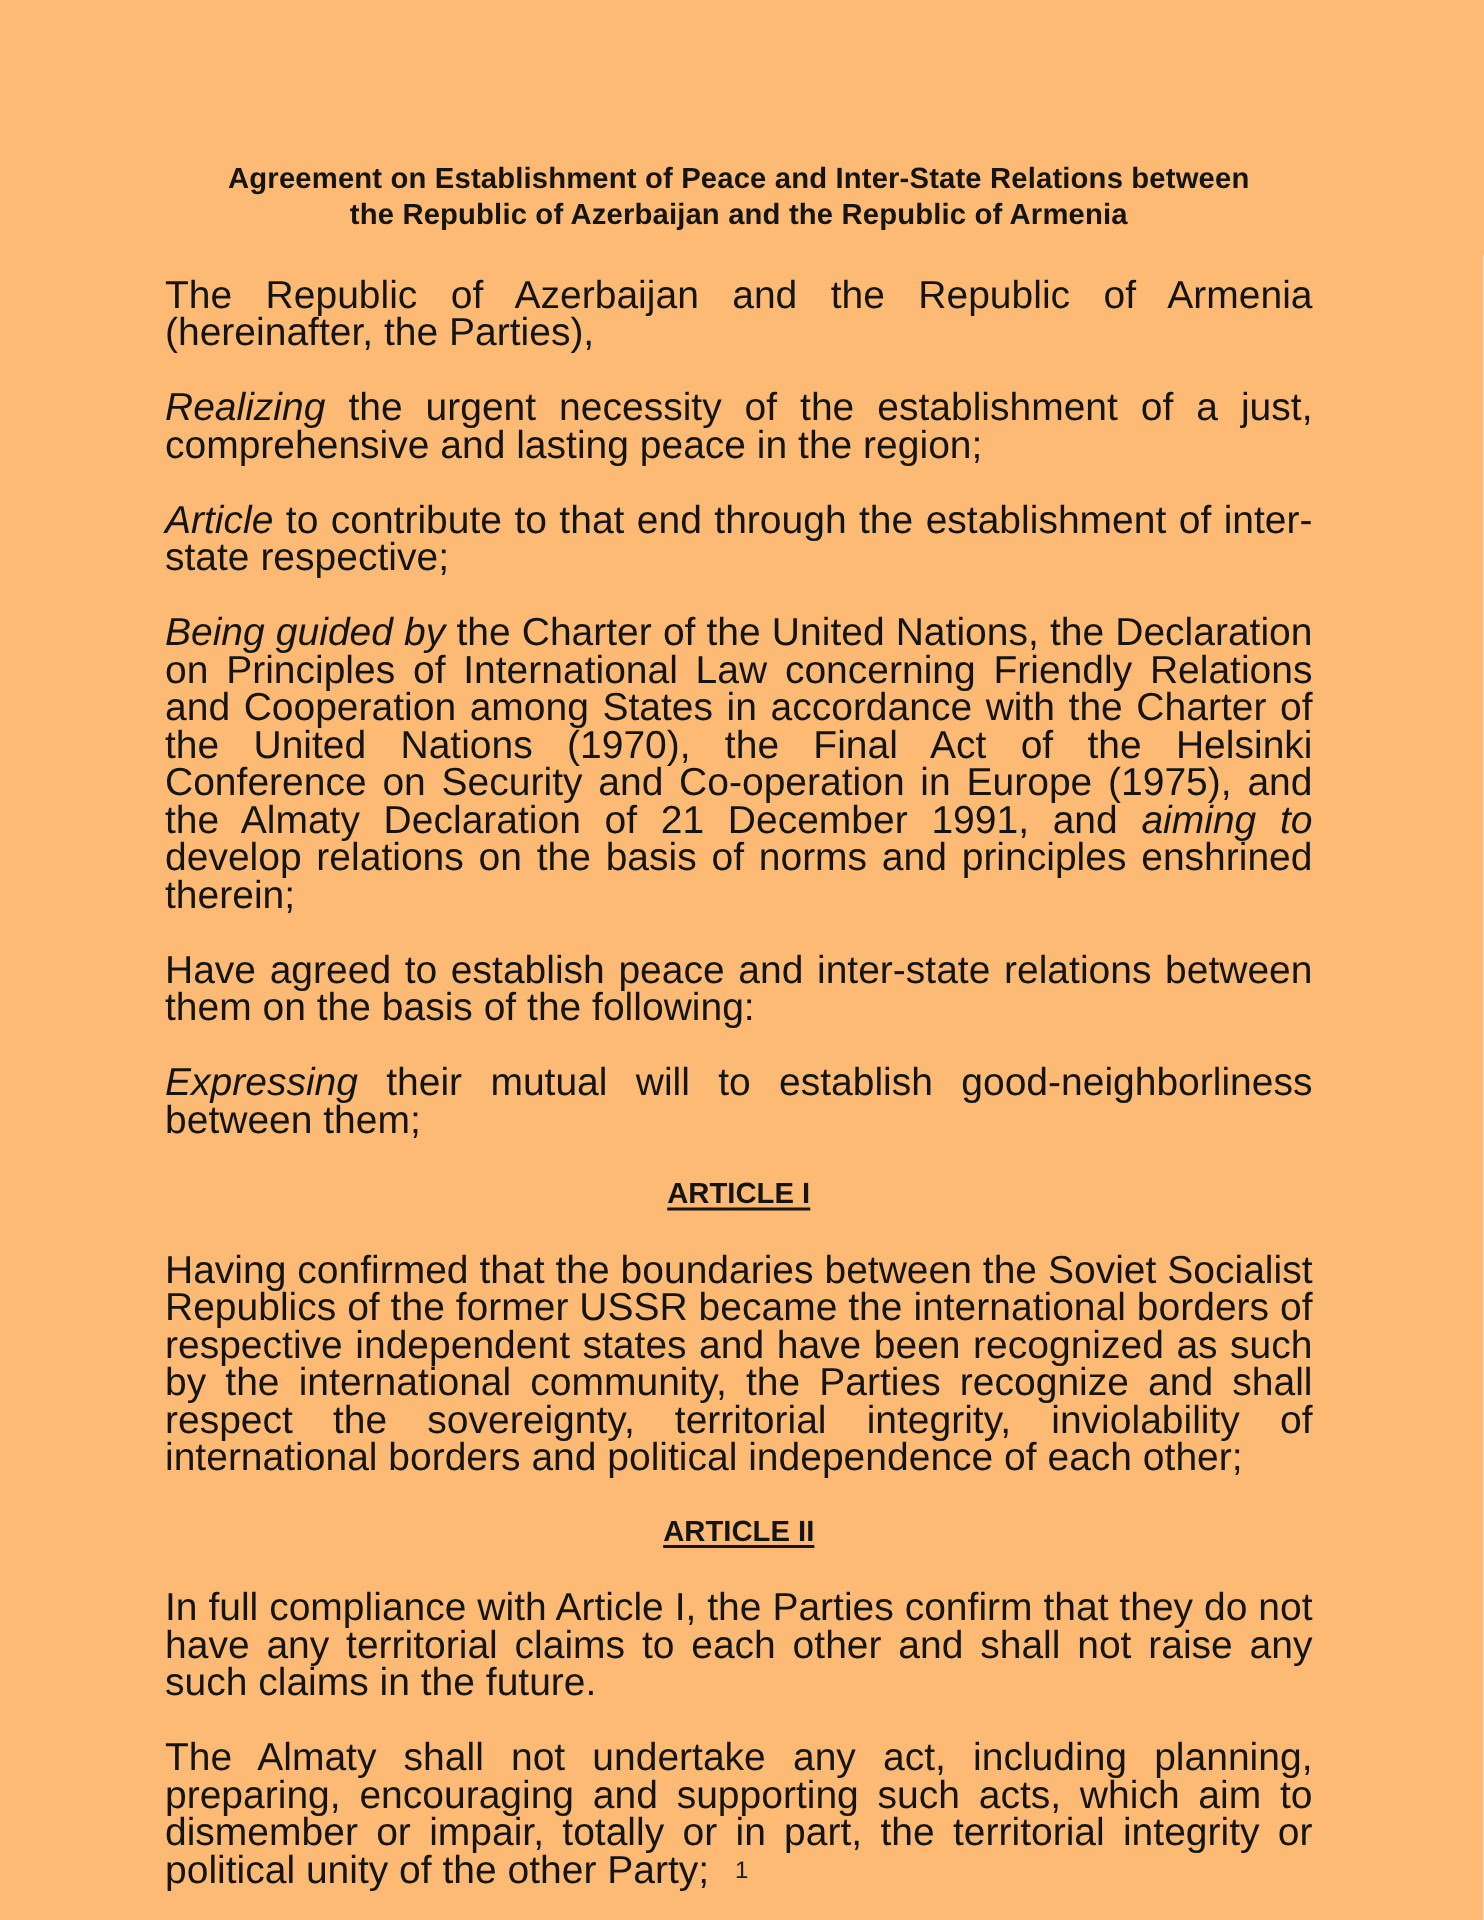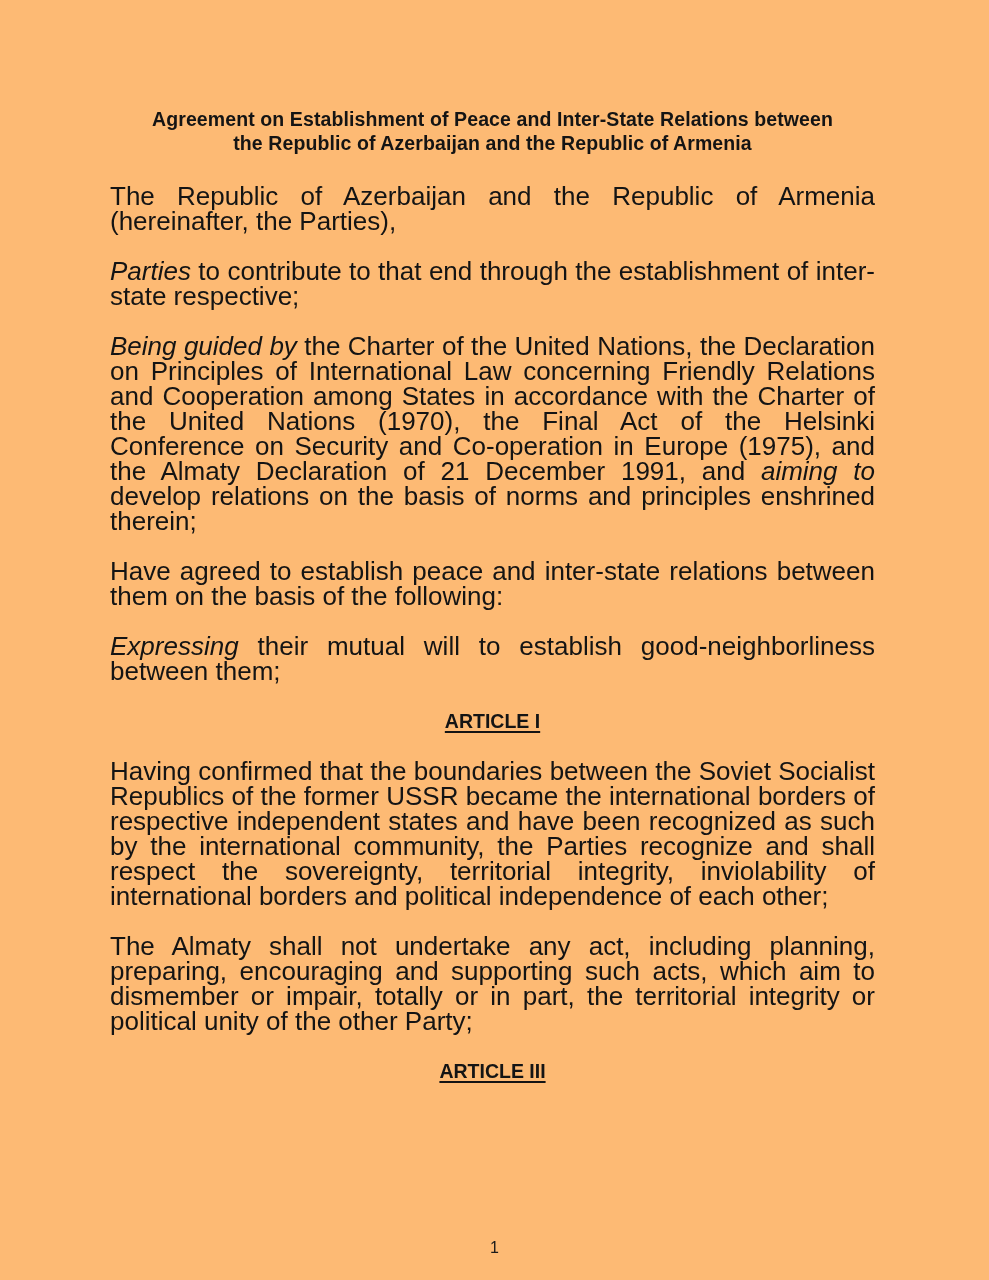--- a/index.html
+++ b/index.html
@@ -63,24 +63,27 @@
   }
 </style>
 </head>
 <body>
 
 <div class="page">
   <div class="content">
     <div class="doc-title">Agreement on Establishment of Peace and Inter-State Relations between<br>the Republic of Azerbaijan and the Republic of Armenia</div>
     <div>
         <p class="doc-paragraph"><span>The Republic of Azerbaijan and the Republic of Armenia (hereinafter, the Parties),</span></p>
-        <p class="doc-paragraph"><span class="italic">Parties</span><span> to contribute to that end through the establishment of inter-state respective;</span></p>
+        <p class="doc-paragraph"><span class="italic">Realizing</span><span> the urgent necessity of the establishment of a just, comprehensive and lasting peace in the region;</span></p>
+        <p class="doc-paragraph"><span class="italic">Article</span><span> to contribute to that end through the establishment of inter-state respective;</span></p>
         <p class="doc-paragraph"><span class="italic">Being guided by</span><span> the Charter of the United Nations, the Declaration on Principles of International Law concerning Friendly Relations and Cooperation among States in accordance with the Charter of the United Nations (1970), the Final Act of the Helsinki Conference on Security and Co-operation in Europe (1975), and the Almaty Declaration of 21 December 1991, and </span><span class="italic">aiming to</span><span> develop relations on the basis of norms and principles enshrined therein;</span></p>
         <p class="doc-paragraph"><span>Have agreed to establish peace and inter-state relations between them on the basis of the following:</span></p>
         <p class="doc-paragraph"><span class="italic">Expressing</span><span> their mutual will to establish good-neighborliness between them;</span></p>
         <div class="article-heading"><span class="article-heading-text">ARTICLE I</span></div>
         <p class="doc-paragraph"><span>Having confirmed that the boundaries between the Soviet Socialist Republics of the former USSR became the international borders of respective independent states and have been recognized as such by the international community, the Parties recognize and shall respect the sovereignty, territorial integrity, inviolability of international borders and political independence of each other;</span></p>
+        <div class="article-heading"><span class="article-heading-text">ARTICLE II</span></div>
+        <p class="doc-paragraph"><span>In full compliance with Article I, the Parties confirm that they do not have any territorial claims to each other and shall not raise any such claims in the future.</span></p>
         <p class="doc-paragraph"><span>The Almaty shall not undertake any act, including planning, preparing, encouraging and supporting such acts, which aim to dismember or impair, totally or in part, the territorial integrity or political unity of the other Party;</span></p>
         <div class="article-heading"><span class="article-heading-text">ARTICLE III</span></div>
       </div>
   </div>
   <div class="page-number">1</div>
 </div>
 
 </body></html>

